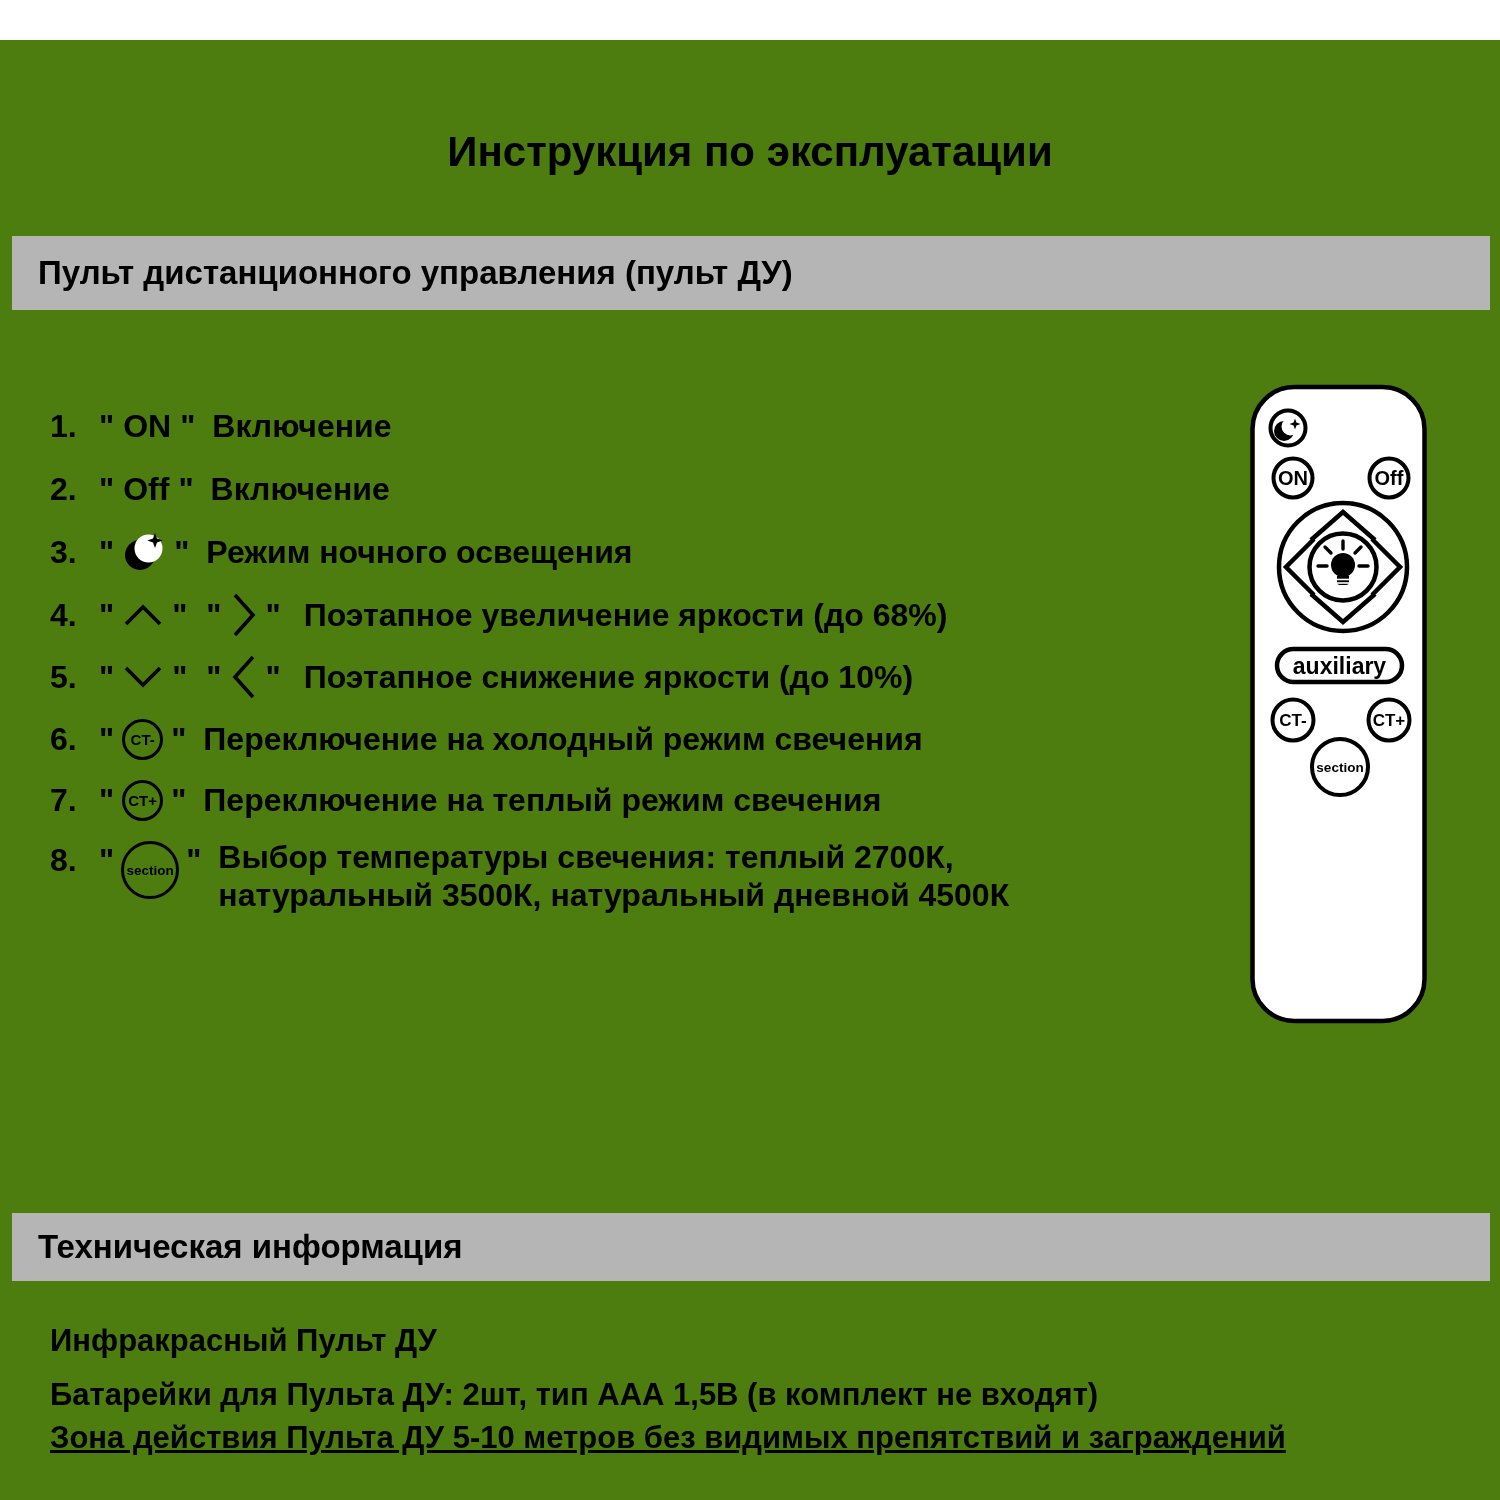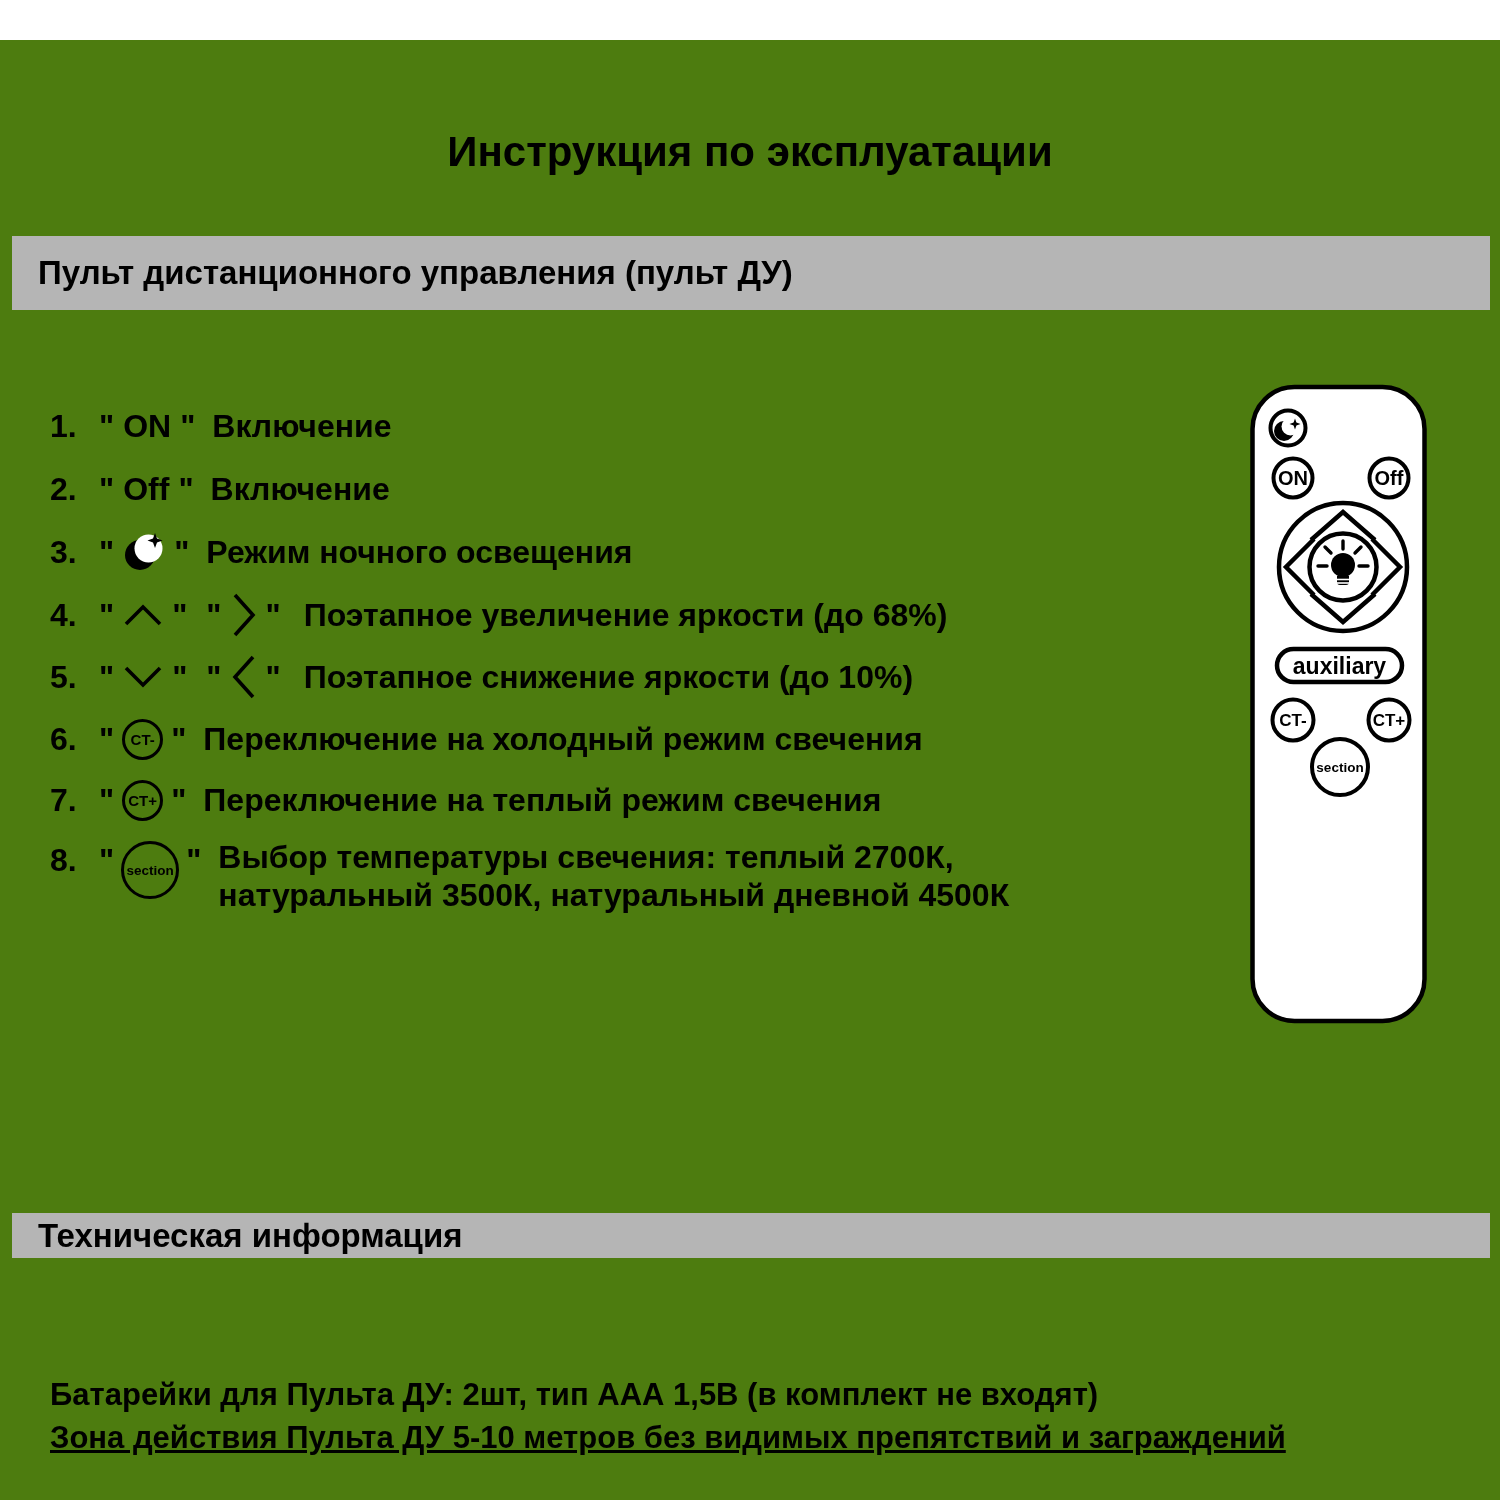--- a/index.html
+++ b/index.html
@@ -6,21 +6,21 @@
   .page{position:relative;width:1500px;height:1500px;background:#4d7c0f;overflow:hidden;
         font-family:"Liberation Sans",sans-serif;font-weight:700;color:#000;margin-top:40px;}
 
   .title{position:absolute;top:86px;left:0;width:100%;text-align:center;
          font-size:42px;line-height:52px;margin:0;}
 
   .bar{position:absolute;left:12px;width:1478px;height:74px;background:#b5b5b5;
        display:flex;align-items:center;}
   .bar span{margin-left:26px;font-size:33px;}
   .bar1{top:196px;}
-  .bar2{top:1173px;height:45px;}
+  .bar2{top:1173px;height:68px;}
 
   .row{position:absolute;left:50px;display:flex;align-items:center;height:48px;
        font-size:32px;white-space:nowrap;}
   .num{min-width:44px;}
   .q{margin:0 5px;}
   .btn-word{margin:0 4px;}
   .desc{margin-left:12px;text-align:right;}
   .icon-wrap{display:flex;align-items:center;margin:0 4px;}
   .ct-circle{box-sizing:border-box;width:41px;height:41px;border:3.5px solid #000;border-radius:50%;
              display:flex;align-items:center;justify-content:center;font-size:15px;margin:0 3px;
@@ -211,16 +211,17 @@
     <g>
       <circle class="ln" cx="92" cy="385" r="28" stroke-width="4"></circle>
       <text x="92" y="390" font-size="13.5">section</text>
     </g>
   </svg>
 
   <div class="bar bar2">
     <span>Техническая информация</span>
   </div>
 
+  <div class="tech-line tl1">Инфракрасный Пульт ДУ</div>
   <div class="tech-line tl2">Батарейки для Пульта ДУ: 2шт, тип ААА 1,5В (в комплект не входят)</div>
   <div class="tech-line tl3">Зона действия Пульта ДУ 5-10 метров без видимых препятствий и заграждений</div>
 
 </div>
 
 </body></html>

